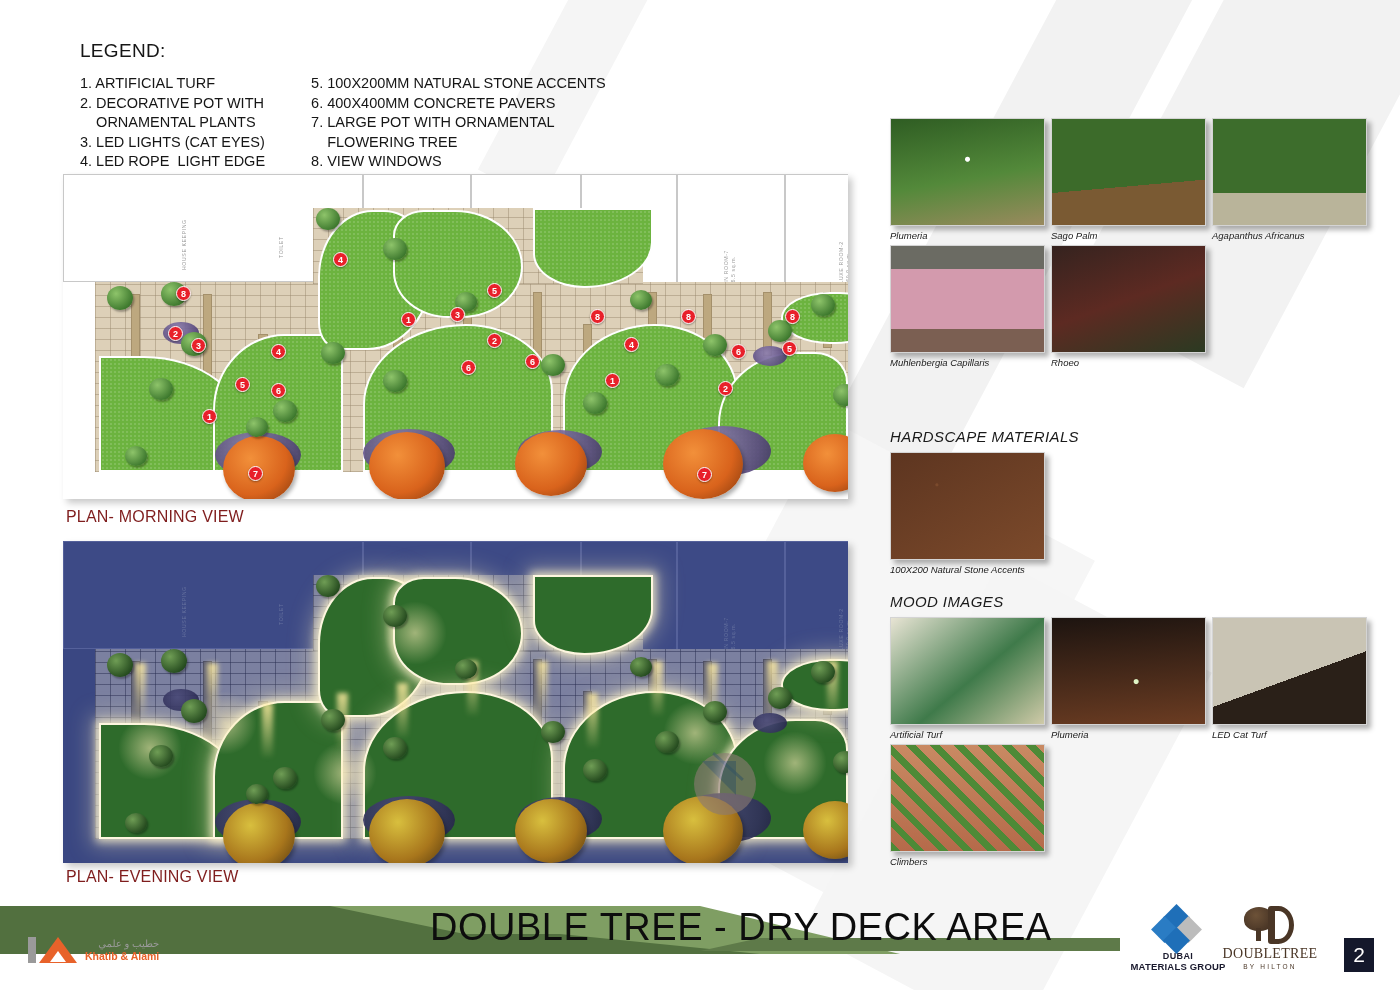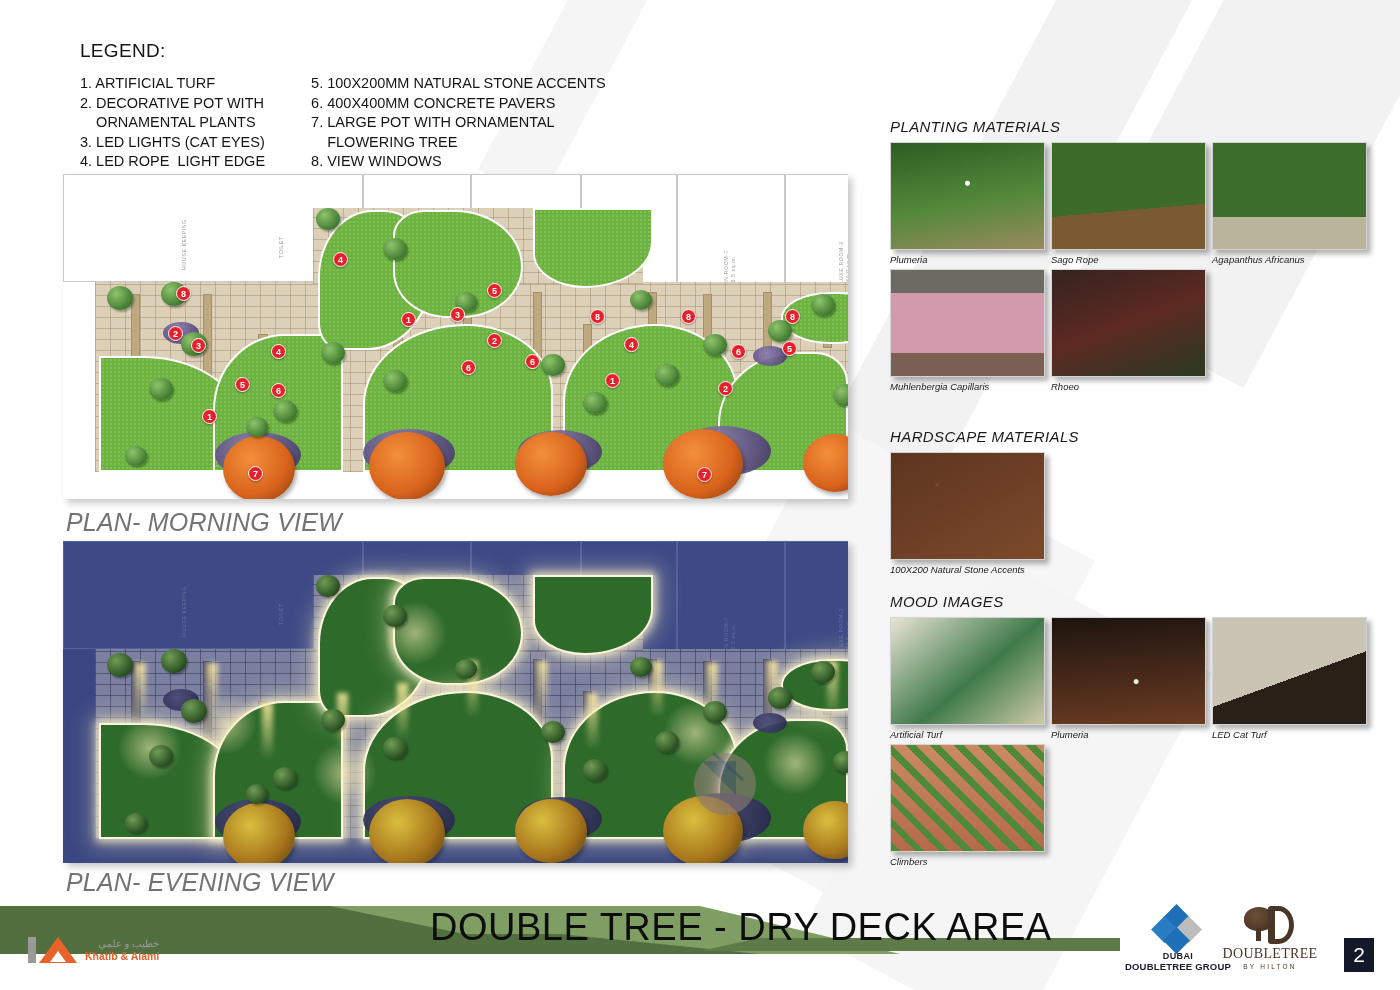--- a/index.html
+++ b/index.html
@@ -24,22 +24,22 @@
   .legend-cols { display:flex; gap:46px; }
   .legend-col { display:flex; flex-direction:column; gap:1px; }
   .legend-item { font-size:14.5px; color:#161616; line-height:1.28; white-space:pre; }
 
   
   .plan-wrap { position:absolute; z-index:4; }
   .plan-morning { left:63px; top:174px; width:785px; height:325px; }
   .plan-evening { left:63px; top:541px; width:785px; height:322px; }
 
   .plan-title {
-    position:absolute; z-index:6; font-size:25px; font-style:italic;
-    color:#737373; letter-spacing:.2px; white-space:nowrap;
+    position:absolute; z-index:6; font-size:16px; 
+    color:#7f1d1d; letter-spacing:.2px; white-space:nowrap;
   }
   .title-morning { left:66px; top:508px; }
   .title-evening { left:66px; top:868px; }
 
   
   .plan-canvas {
     position:absolute; inset:0; overflow:hidden;
     box-shadow:4px 4px 7px rgba(0,0,0,.22);
   }
   .plan-morning .plan-canvas { background:#ffffff; }
@@ -459,29 +459,28 @@
       <div class="shrub" style="left: 748px; top: 120px; width: 24px; height: 22px;"></div>
       <div class="shrub" style="left: 770px; top: 210px; width: 24px; height: 22px;"></div>
       <div class="shrub" style="left: 62px; top: 272px; width: 22px; height: 20px;"></div>
       <div class="shrub" style="left: 86px; top: 204px; width: 24px; height: 22px;"></div>
     </div>
   <div class="compass"></div>
 </div>
 <div class="plan-title title-evening">PLAN- EVENING VIEW</div>
 
 <div class="panel sec-plant">
-  <div class="panel-title">PLANTING  MATERIALS</div>
   <div class="img-grid" id="grid-plant" style="width: 483px;">
       <div class="img-cell">
         <div class="thumb" style="width: 155px; height: 108px; background: radial-gradient(circle at 50% 38%, rgb(255, 255, 255) 2px, transparent 3px), linear-gradient(170deg, rgb(47, 93, 35), rgb(83, 137, 58) 55%, rgb(154, 138, 94) 100%);"></div>
         <div class="thumb-cap">Plumeria</div>
       </div>
       <div class="img-cell">
         <div class="thumb" style="width: 155px; height: 108px; background: linear-gradient(175deg, rgb(60, 107, 42) 0px, rgb(60, 107, 42) 62%, rgb(122, 90, 51) 62%, rgb(122, 90, 51) 100%);"></div>
-        <div class="thumb-cap">Sago Rope</div>
+        <div class="thumb-cap">Sago Palm</div>
       </div>
       <div class="img-cell" style="clear: both;">
         <div class="thumb" style="width: 155px; height: 108px; background: linear-gradient(rgb(61, 109, 44) 0px, rgb(61, 109, 44) 70%, rgb(185, 180, 154) 70%, rgb(185, 180, 154) 100%);"></div>
         <div class="thumb-cap">Agapanthus Africanus</div>
       </div>
       <div class="img-cell">
         <div class="thumb" style="width: 155px; height: 108px; background: linear-gradient(rgb(107, 107, 99) 0px, rgb(107, 107, 99) 22%, rgb(211, 154, 173) 22%, rgb(211, 154, 173) 78%, rgb(123, 95, 82) 78%, rgb(123, 95, 82) 100%);"></div>
         <div class="thumb-cap">Muhlenbergia Capillaris</div>
       </div>
       <div class="img-cell">
@@ -545,21 +544,21 @@
 </div>
 
 <div class="dpg">
   <div class="dpg-diamonds">
     <div class="dia d1"></div>
       <div class="dia d2"></div>
       <div class="dia d3"></div>
       <div class="dia d4"></div>
   </div>
   <div class="dpg-l1">DUBAI</div>
-  <div class="dpg-l2">DOUBLETREE GROUP</div>
+  <div class="dpg-l2">MATERIALS GROUP</div>
 </div>
 
 <div class="dt">
   <div class="dt-tree">
     <div class="dt-canopy"></div>
       <div class="dt-trunk"></div>
       <div class="dt-d"></div>
   </div>
   <div class="dt-l1">DOUBLETREE</div>
   <div class="dt-l2">BY HILTON</div>

